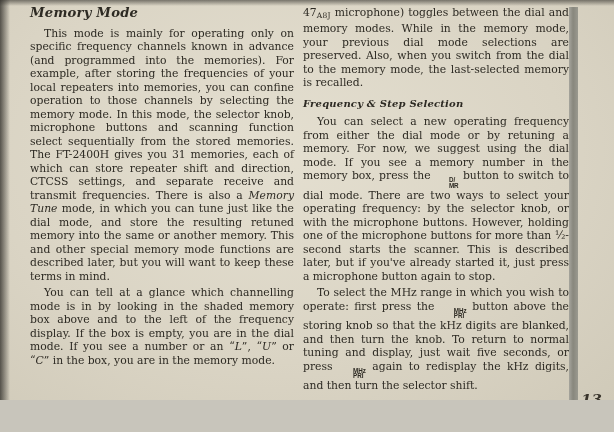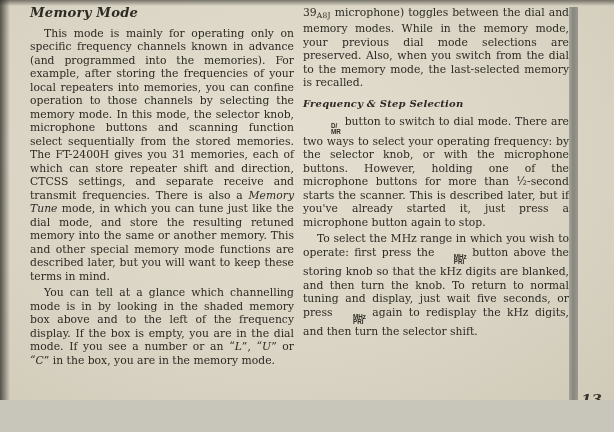--- a/index.html
+++ b/index.html
@@ -40,23 +40,23 @@
 
   <div class="columns">
 
     <div class="col col-left">
       <h2 class="subheading">Memory Mode</h2>
       <p><span>This mode is mainly for operating only on specific frequency channels known in advance (and programmed into the memories). For example, after storing the frequencies of your local repeaters into memories, you can confine operation to those channels by selecting the memory mode. In this mode, the selector knob, microphone buttons and scanning function select sequentially from the stored memories. The FT-2400H gives you 31 memories, each of which can store repeater shift and direction, CTCSS settings, and separate receive and transmit frequencies. There is also a </span><span class="seg-italic">Memory Tune</span><span> mode, in which you can tune just like the dial mode, and store the resulting retuned memory into the same or another memory. This and other special memory mode functions are described later, but you will want to keep these terms in mind.</span></p>
       <p><span>You can tell at a glance which channelling mode is in by looking in the shaded memory box above and to the left of the frequency display. If the box is empty, you are in the dial mode. If you see a number or an “</span><span class="seg-italic">L</span><span>”, “</span><span class="seg-italic">U</span><span>” or “</span><span class="seg-italic">C</span><span>” in the box, you are in the memory mode.</span></p>
     </div>
 
     <div class="col col-right">
-      <p class="no-indent"><span>39</span><span class="seg-sub">A8J</span><span> microphone) toggles between the dial and memory modes. While in the memory mode, your previous dial mode selections are preserved. Also, when you switch from the dial to the memory mode, the last-selected memory is recalled.</span></p>
+      <p class="no-indent"><span>47</span><span class="seg-sub">A8J</span><span> microphone) toggles between the dial and memory modes. While in the memory mode, your previous dial mode selections are preserved. Also, when you switch from the dial to the memory mode, the last-selected memory is recalled.</span></p>
       <h1 class="heading">Frequency &amp; Step Selection</h1>
-      <p><span class="btn-stack">
+      <p><span>You can select a new operating frequency from either the dial mode or by retuning a memory. For now, we suggest using the dial mode. If you see a memory number in the memory box, press the </span><span class="btn-stack">
             <span>D/</span>
             <span>MR</span>
           </span><span> button to switch to dial mode. There are two ways to select your operating frequency: by the selector knob, or with the microphone buttons. However, holding one of the microphone buttons for more than ½-second starts the scanner. This is described later, but if you've already started it, just press a microphone button again to stop.</span></p>
       <p><span>To select the MHz range in which you wish to operate: first press the </span><span class="btn-stack">
             <span>MHz</span>
             <span>PRI</span>
           </span><span> button above the storing knob so that the kHz digits are blanked, and then turn the knob. To return to normal tuning and display, just wait five seconds, or press </span><span class="btn-stack">
             <span>MHz</span>
             <span>PRI</span>
           </span><span> again to redisplay the kHz digits, and then turn the selector shift.</span></p>

